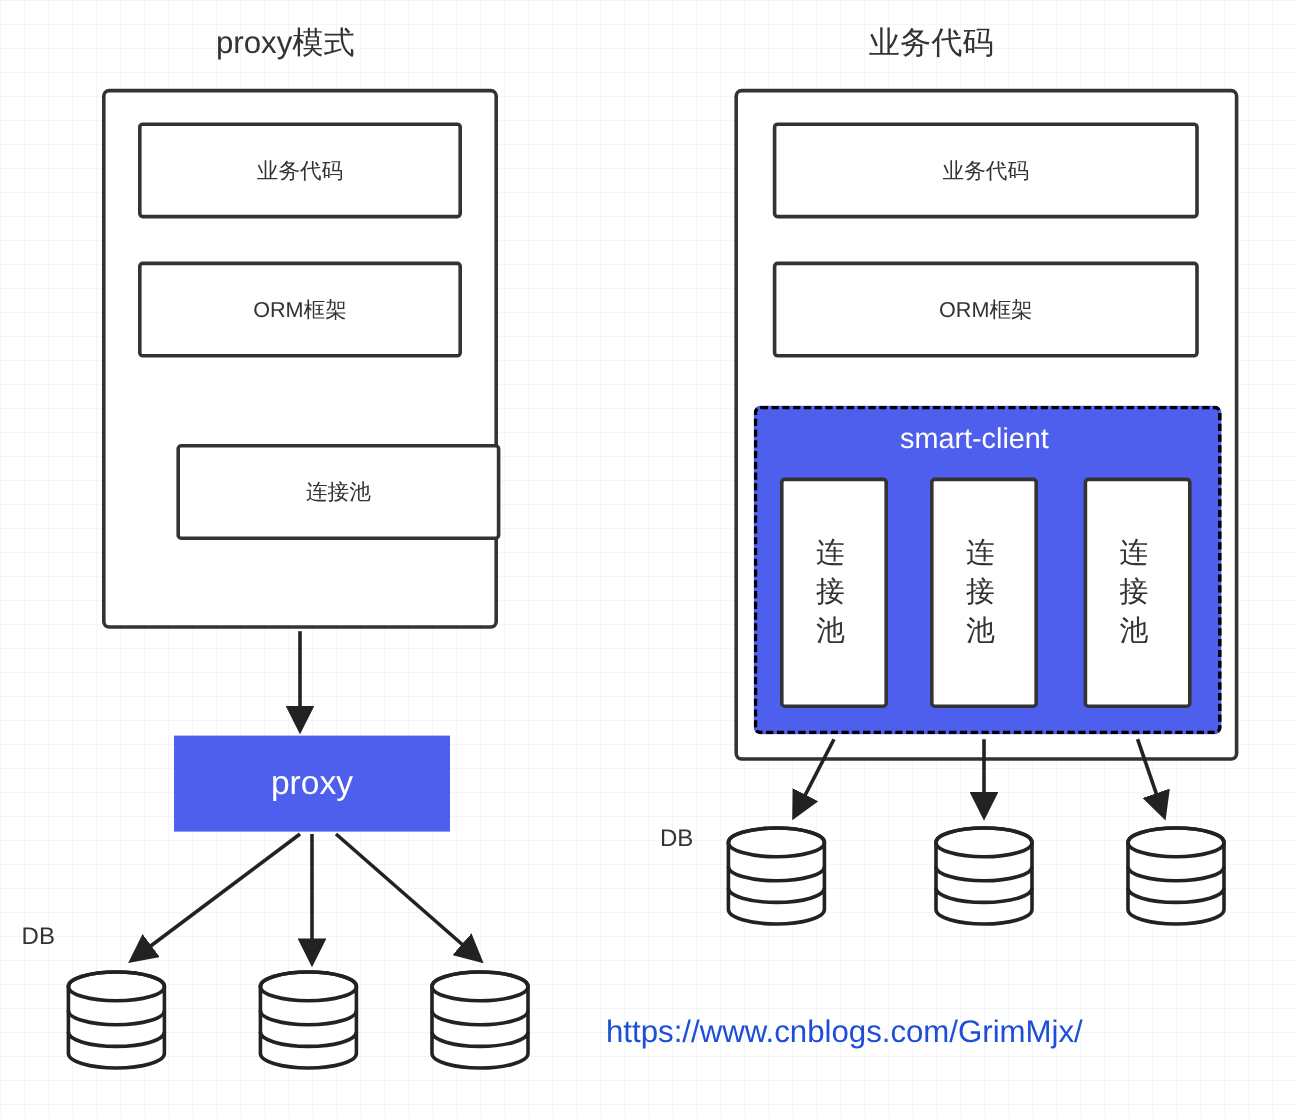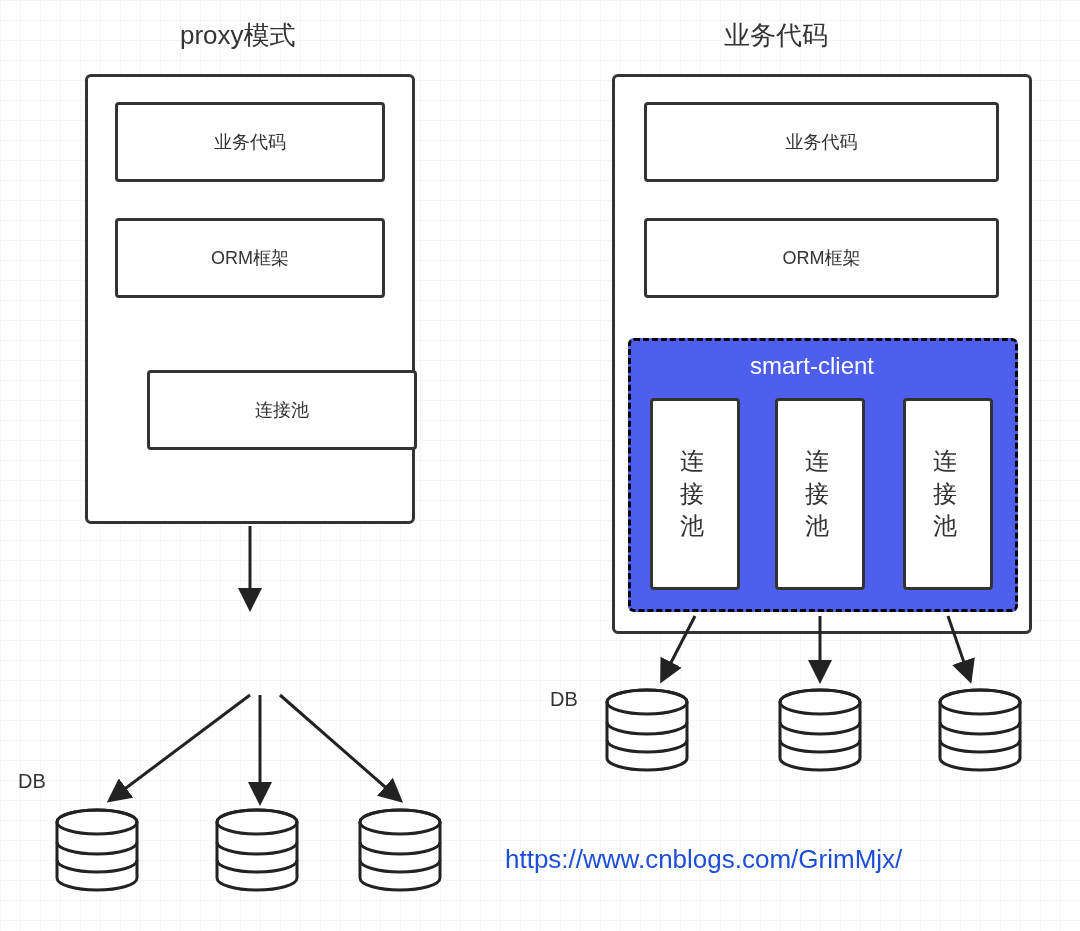--- a/index.html
+++ b/index.html
@@ -105,20 +105,21 @@
 <div class="stage">
 
   <div class="title" style="left:180px; top:18px;">proxy模式</div>
   <div class="title" style="left:724px; top:18px;">业务代码</div>
 
   <div class="outer-box" style="left:85px; top:74px; width:330px; height:450px;"></div>
   <div class="inner-box" style="left:115px; top:102px; width:270px; height:80px;">业务代码</div>
   <div class="inner-box" style="left:115px; top:218px; width:270px; height:80px;">ORM框架</div>
   <div class="inner-box" style="left:115px; top:370px; width:270px; height:80px;margin-left:32px;">连接池</div>
 
+  <div class="proxy-box" style="left:145px; top:613px; width:230px; height:80px;">proxy</div>
 
   <div class="db-label" style="left:18px; top:770px;">DB</div>
 
   <div class="outer-box" style="left:612px; top:74px; width:420px; height:560px;"></div>
   <div class="inner-box" style="left:644px; top:102px; width:355px; height:80px;">业务代码</div>
   <div class="inner-box" style="left:644px; top:218px; width:355px; height:80px;">ORM框架</div>
 
   <div class="smart-client" style="left:628px; top:338px; width:390px; height:274px;"></div>
   <div class="smart-client-title" style="left:750px; top:352px;">smart-client</div>
 

